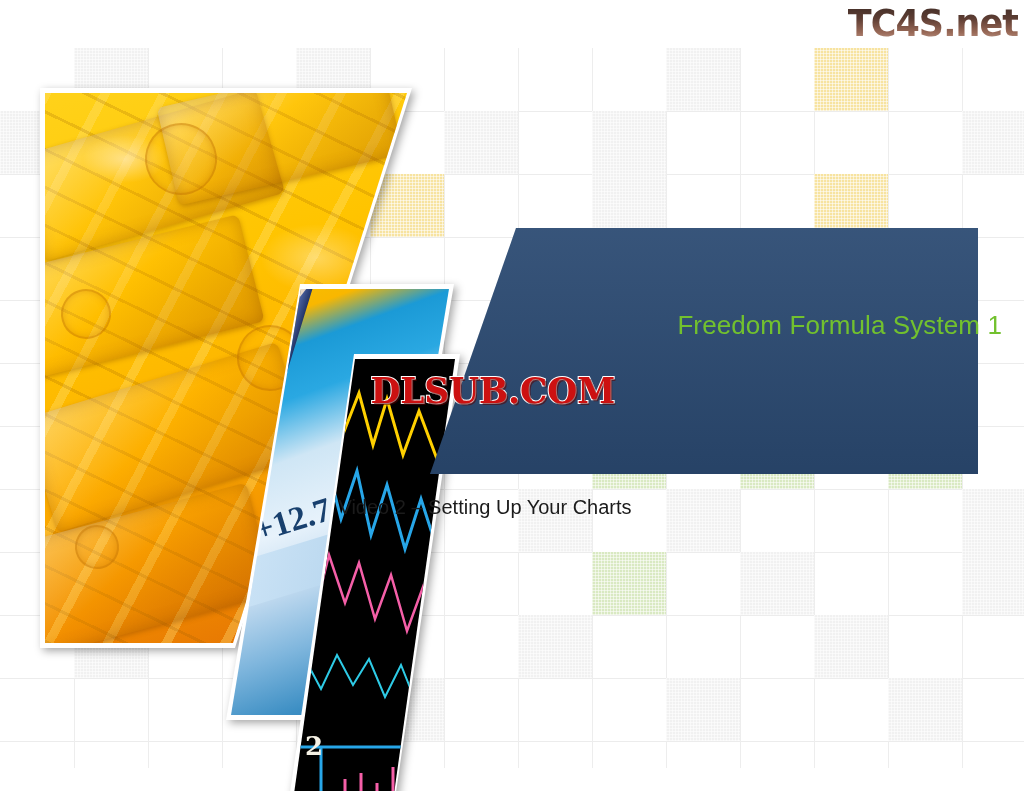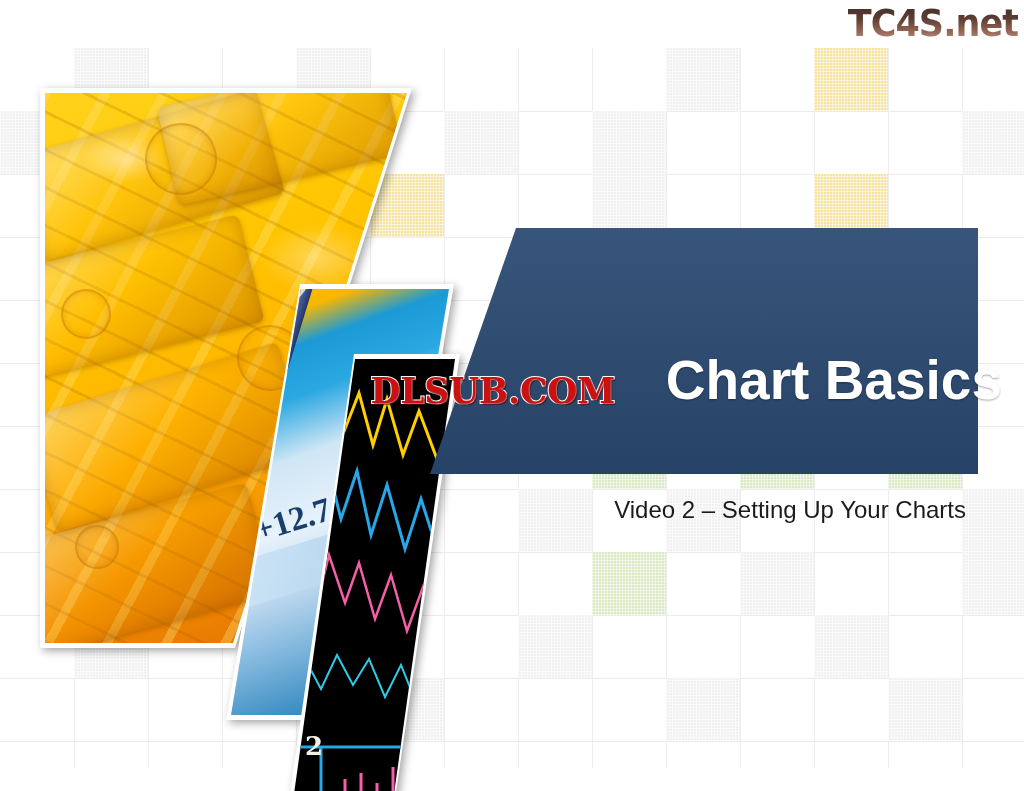--- a/index.html
+++ b/index.html
@@ -64,22 +64,22 @@
           box-shadow:0 1px 3px rgba(0,0,0,.25);}
   #bannerShade{position:absolute;inset:0;
           background:linear-gradient(180deg,rgba(255,255,255,.06),rgba(0,0,0,.10));}
 
   #eyebrow{position:absolute;left:0;right:22px;top:310px;text-align:right;
            font-size:26px;color:#72c12e;letter-spacing:.1px;white-space:nowrap;}
   #maintitle{position:absolute;left:0;right:22px;top:352px;text-align:right;
            font-size:55px;font-weight:bold;color:#ffffff;line-height:1.05;white-space:nowrap;
            text-shadow:0 1px 2px rgba(0,0,0,.35);}
 
-  #subtitle{position:absolute;left:4px;right:58px;top:496px;text-align:right;
-           font-size:24px;color:#1b1b1b;white-space:nowrap;}
+  #subtitle{position:absolute;left:4px;right:58px;top:496px;text-align:center;
+           font-size:20px;color:#1b1b1b;white-space:nowrap;}
 
   
   .wmTop{position:absolute;right:6px;top:1px;font-size:38px;font-weight:bold;
          font-family:"DejaVu Sans",sans-serif;letter-spacing:-1px;
          background:linear-gradient(180deg,#3a2a24 0%,#5d3d33 40%,#9a6a58 72%,#cbb0a4 100%);
          -webkit-background-clip:text;background-clip:text;color:transparent;
          transform:scaleX(.92);transform-origin:right top;}
   .wmBottom{position:absolute;right:10px;bottom:6px;font-size:31px;font-weight:bold;
          font-family:"DejaVu Serif",serif;color:#e2776e;
          -webkit-text-stroke:1px #ffffff;
@@ -264,19 +264,19 @@
         </svg>
       </div>
     </div>
 
   </div>
 
   <div id="banner">
     <div id="bannerShade"></div>
   </div>
 
-  <div id="maintitle">Chart Basics</div>
+  <div id="eyebrow">Freedom Formula System 1</div>
   <div id="subtitle">Video 2 – Setting Up Your Charts</div>
 
   <div class="wmTop">TC4S.net</div>
   <div class="wmMid">DLSUB.COM</div>
 
 </div>
 
 </body></html>

